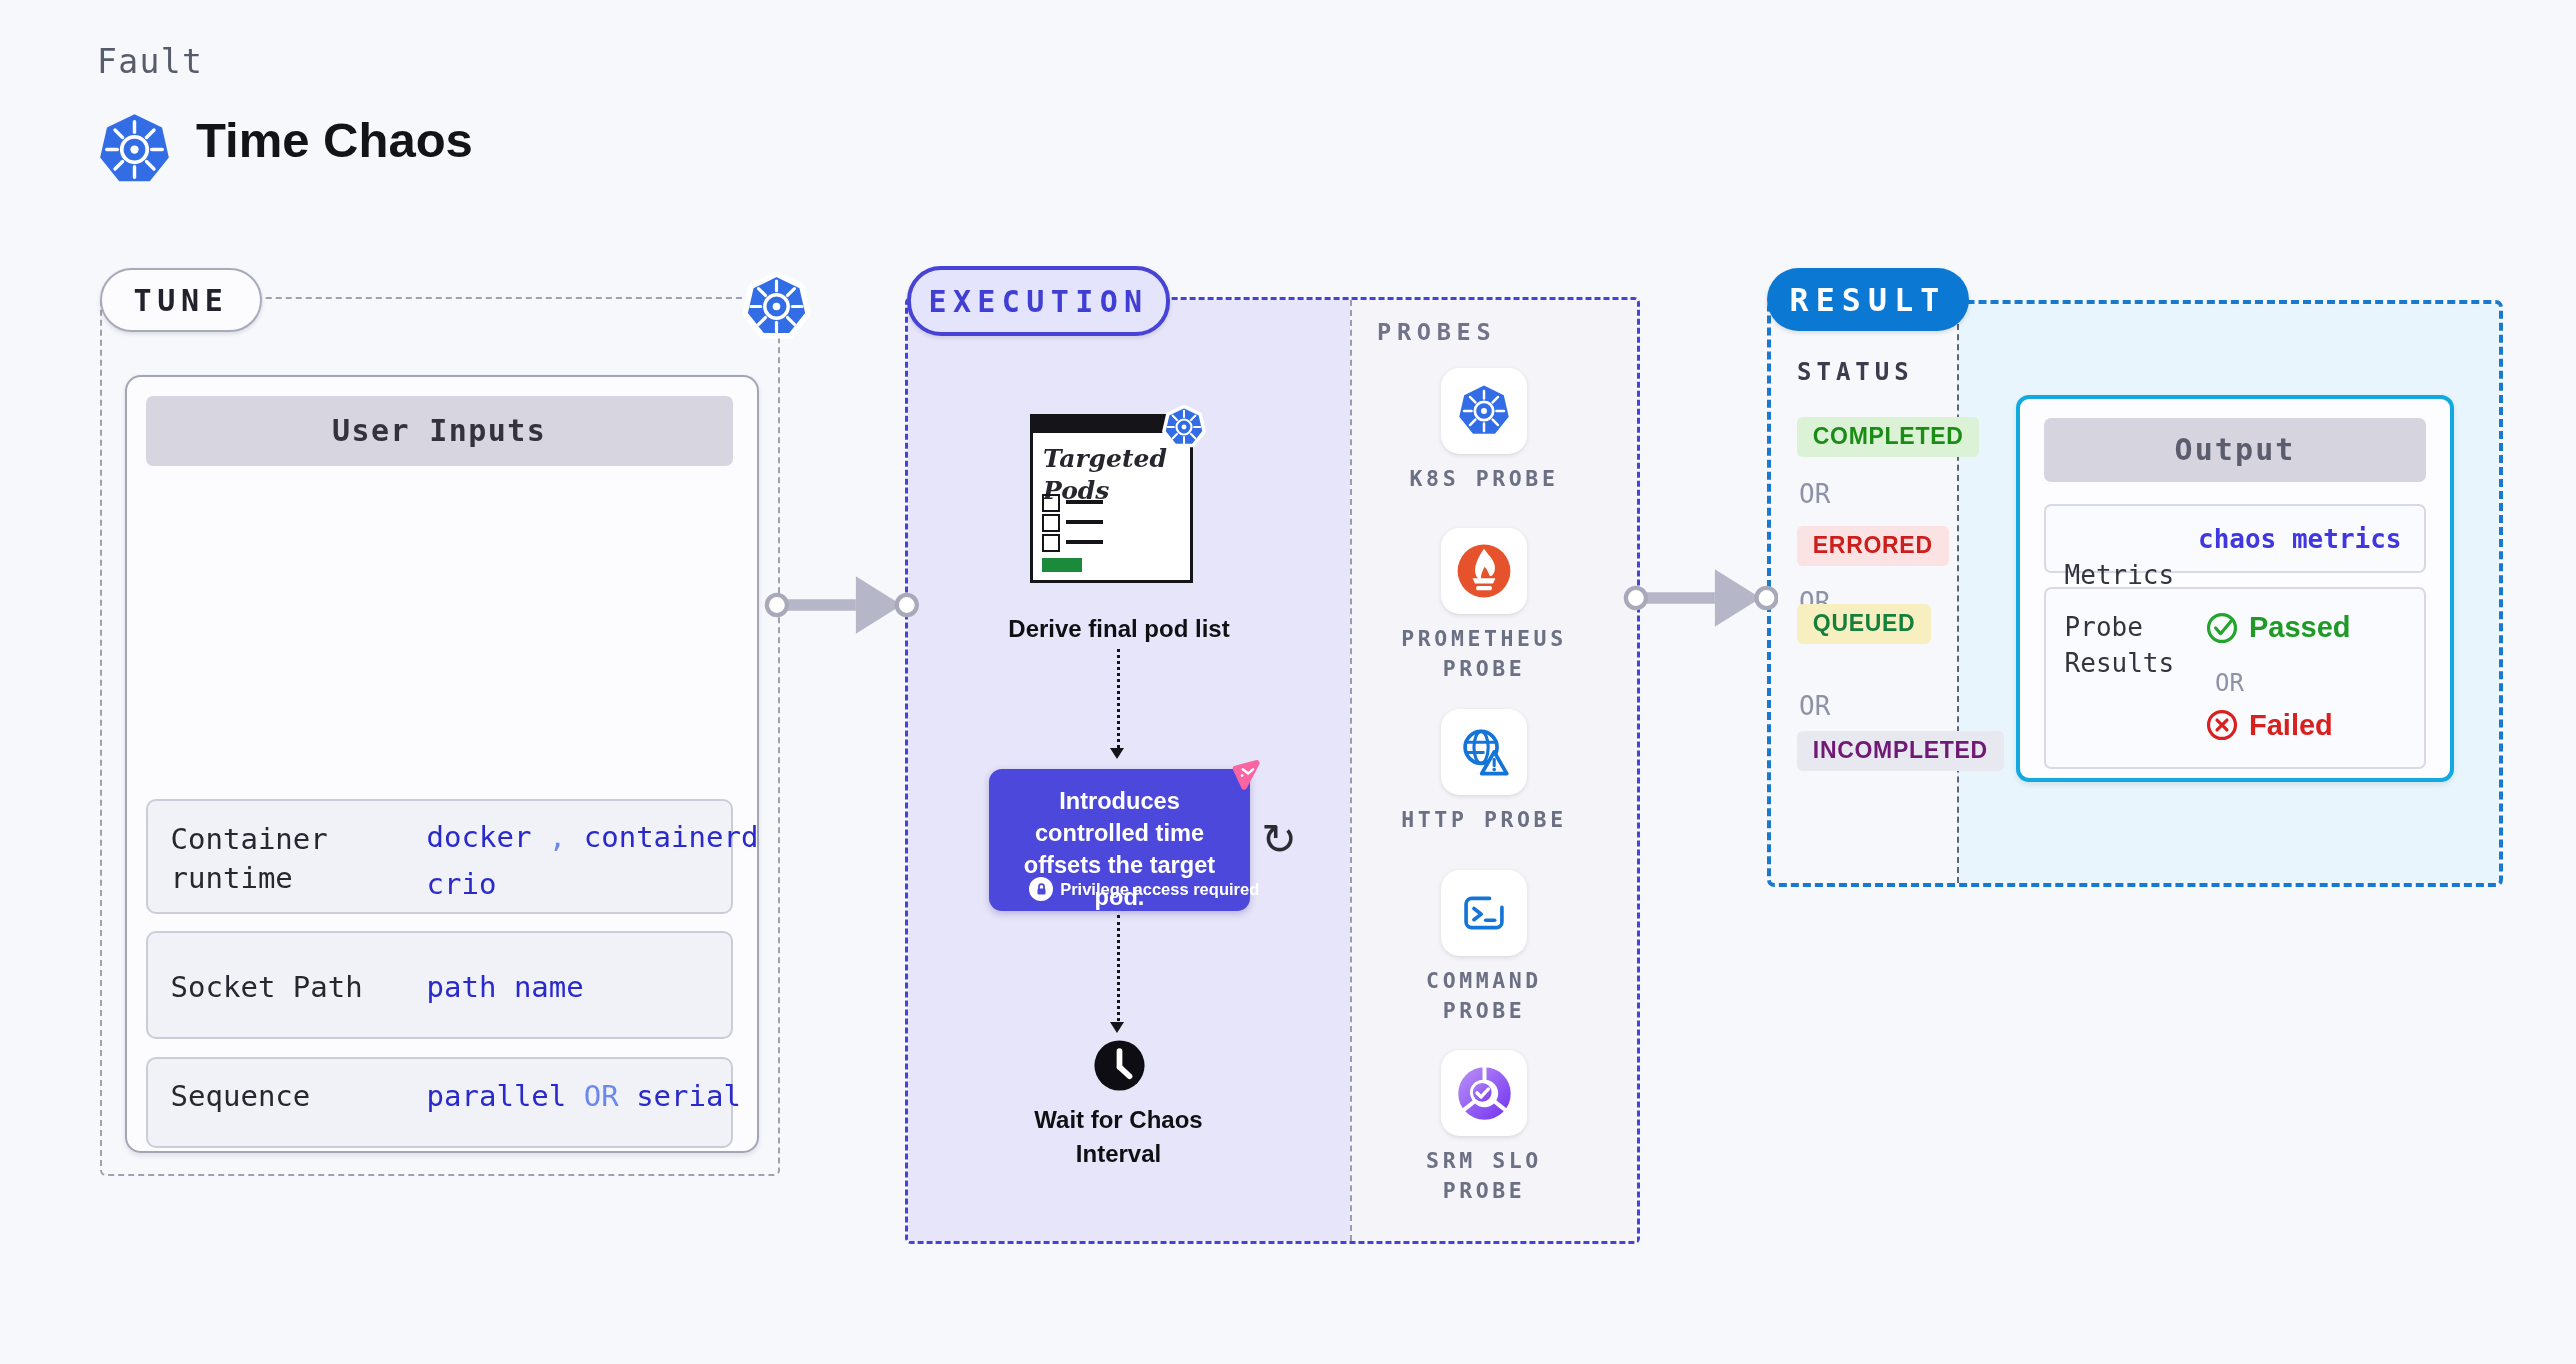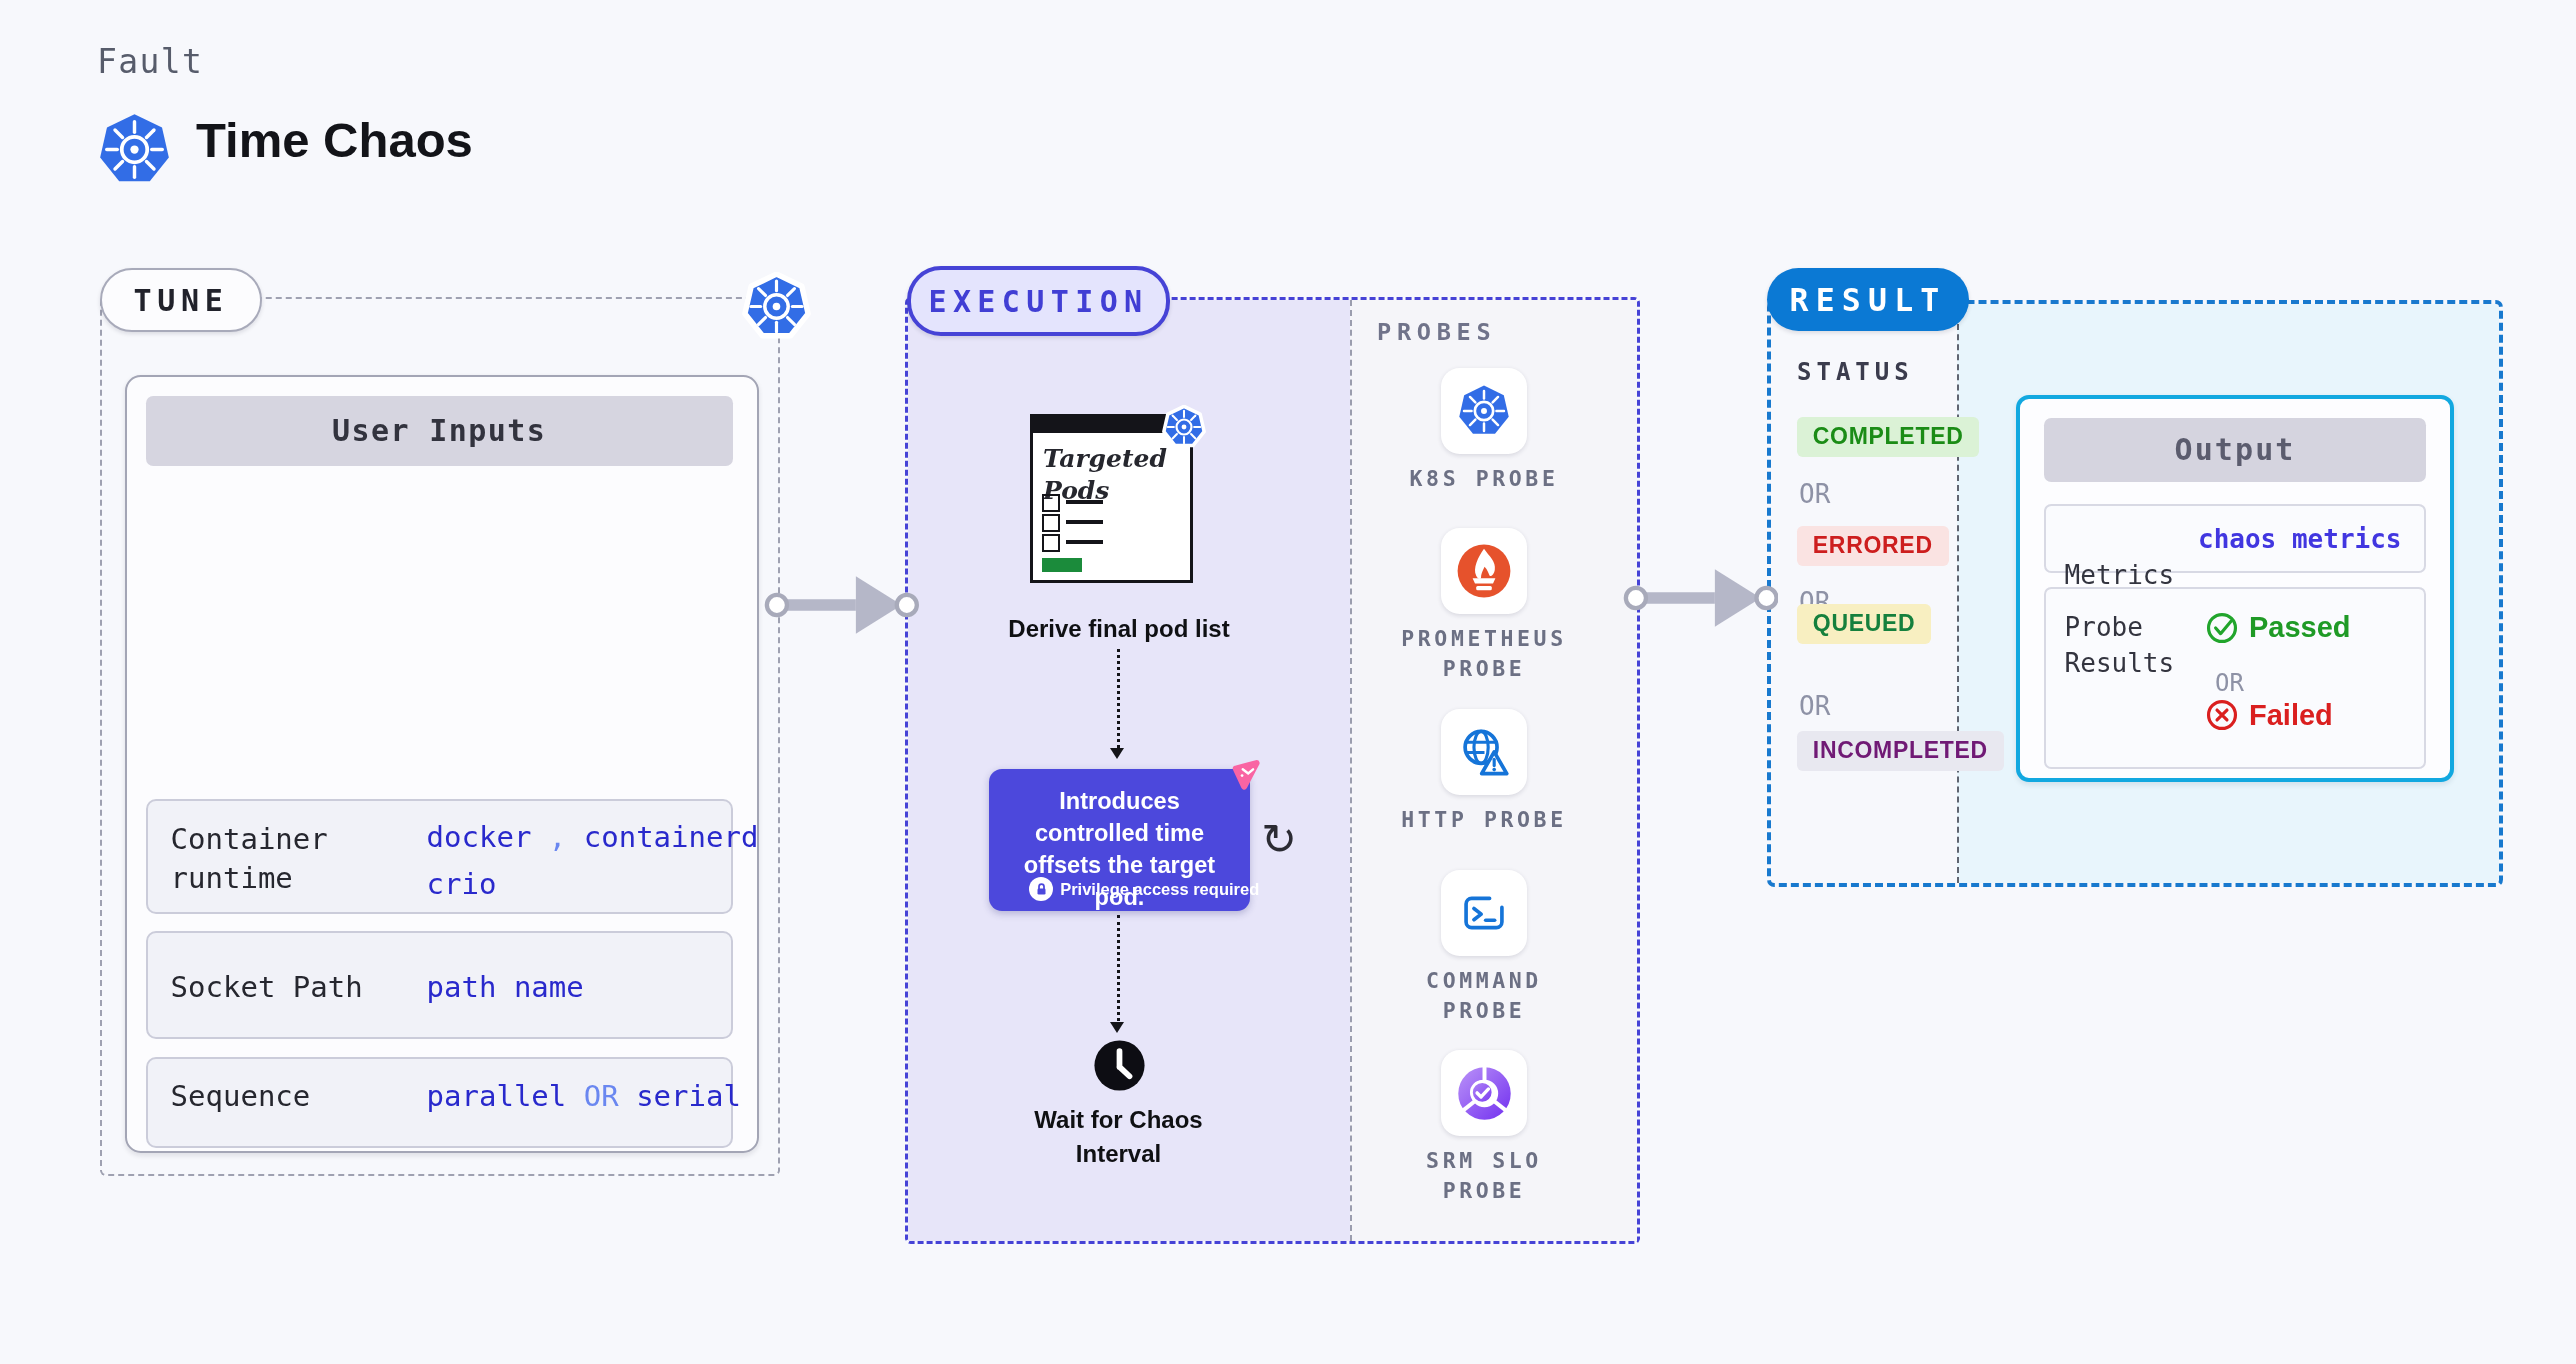--- a/index.html
+++ b/index.html
@@ -102,21 +102,21 @@
   .out-header{left:24px;right:24px;top:18.6px;height:64px;background:#d5d4df;border-radius:7.2px;display:flex;
               align-items:center;justify-content:center;font-size:30px;font-weight:bold;color:#5b5c6e;letter-spacing:2.1px;}
   .out-row{left:24px;right:24px;background:#fafbfe;border:2.1px solid #d8d9e4;border-radius:7.2px;box-sizing:border-box;}
   .row-metrics{top:105px;height:69px;}
   .row-probe{top:188px;height:182px;}
   .m-label{left:18.6px;top:0;height:100%;display:flex;align-items:center;font-size:26px;color:#33343f;margin-top:36px;}
   .m-value{left:152px;top:0;height:100%;display:flex;align-items:center;font-size:26px;color:#4136e0;font-weight:600;}
   .pr-label{left:18.6px;top:20px;width:129px;font-size:26px;line-height:36px;color:#33343f;}
   .res-row{display:flex;align-items:center;gap:10px;}
   .passed-row{left:159px;top:21.5px;}
-  .failed-row{left:159px;top:109px;align-items:flex-end;}
+  .failed-row{left:159px;top:119px;align-items:flex-end;}
   .passed-txt{font-size:29px;font-weight:bold;color:#1f9a26;}
   .failed-txt{font-size:29px;font-weight:bold;color:#da1f1f;}
   .pr-or{left:169px;top:80px;font-size:24px;color:#8e92a6;}
 </style>
 </head>
 <body>
 
 <div class="stage">
 
   <svg width="0" height="0" style="position:absolute">

